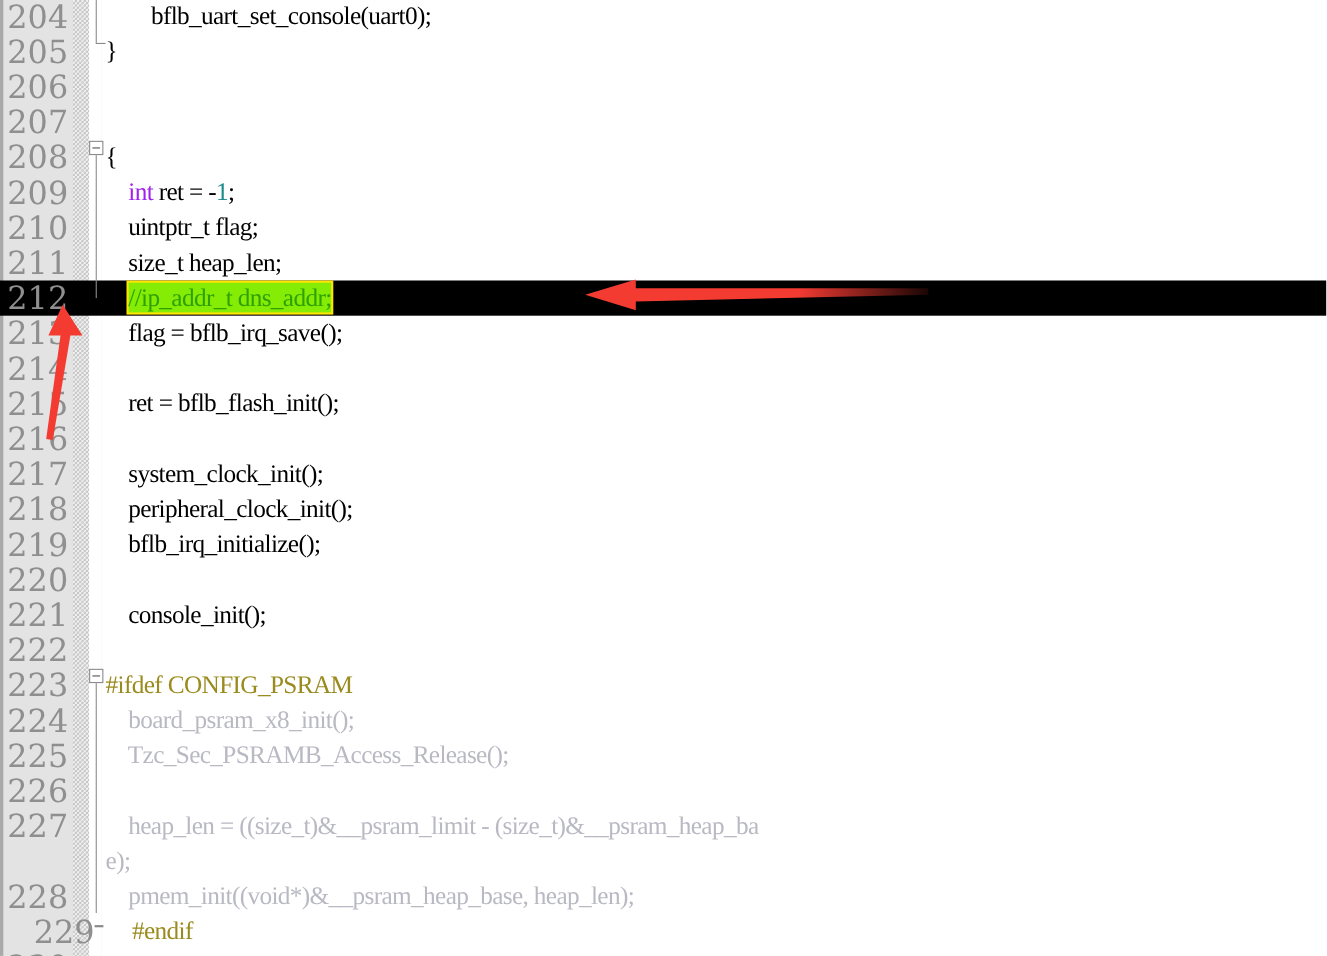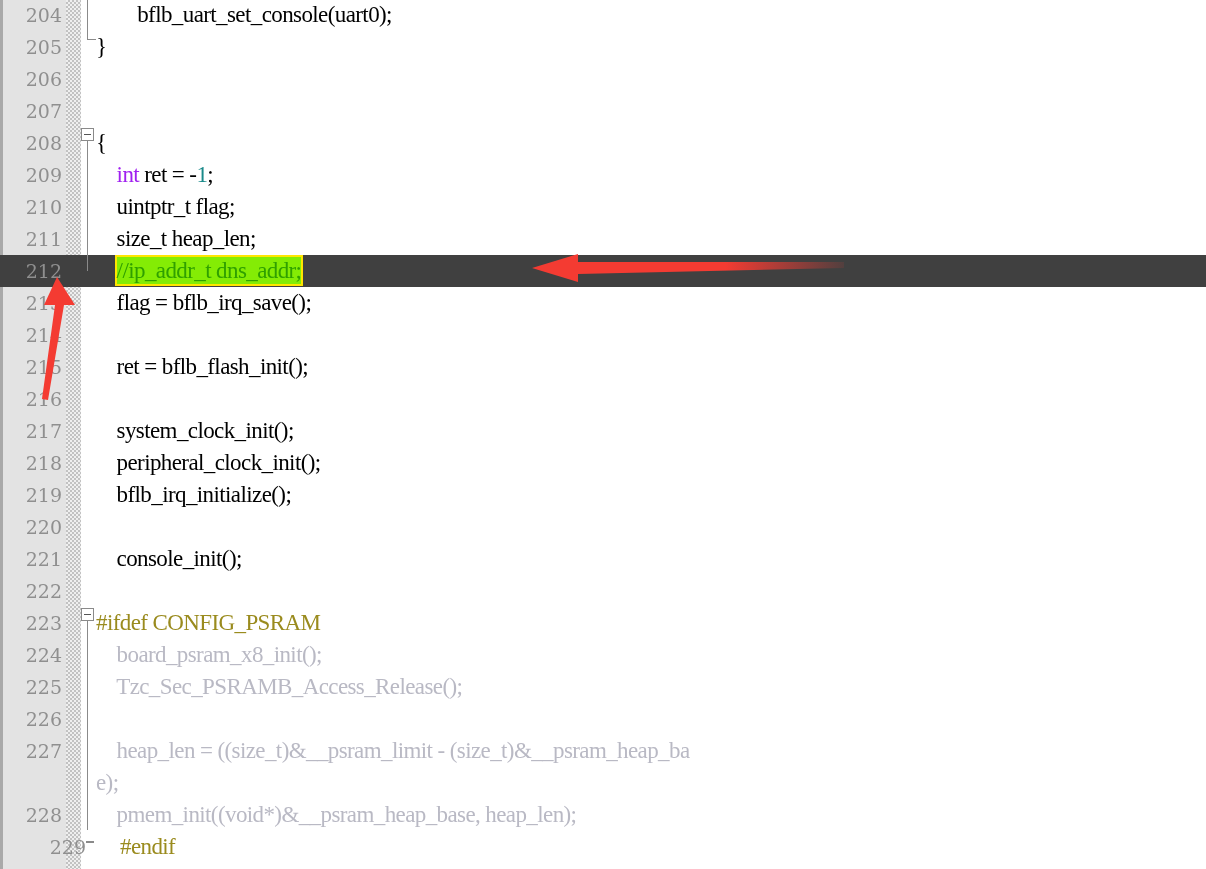--- a/index.html
+++ b/index.html
@@ -69,31 +69,31 @@
 
   
   .row {
     position: absolute;
     left: 0;
     width: 1206px;
     height: 32px;
     z-index: 3;
   }
   .row.current {
-    background: #404040;
+    background: #000000;
   }
 
   .lineno {
     position: absolute;
     left: 0;
     width: 62px;
     text-align: right;
     color: #8f8f8f;
     font-family: "DejaVu Serif", serif;
-    font-size: 19px;
+    font-size: 29px;
     line-height: 32px;
     letter-spacing: 0px;
     z-index: 4;
   }
 
   .code {
     position: absolute;
     left: 96px;
     top: 0;
     height: 32px;

